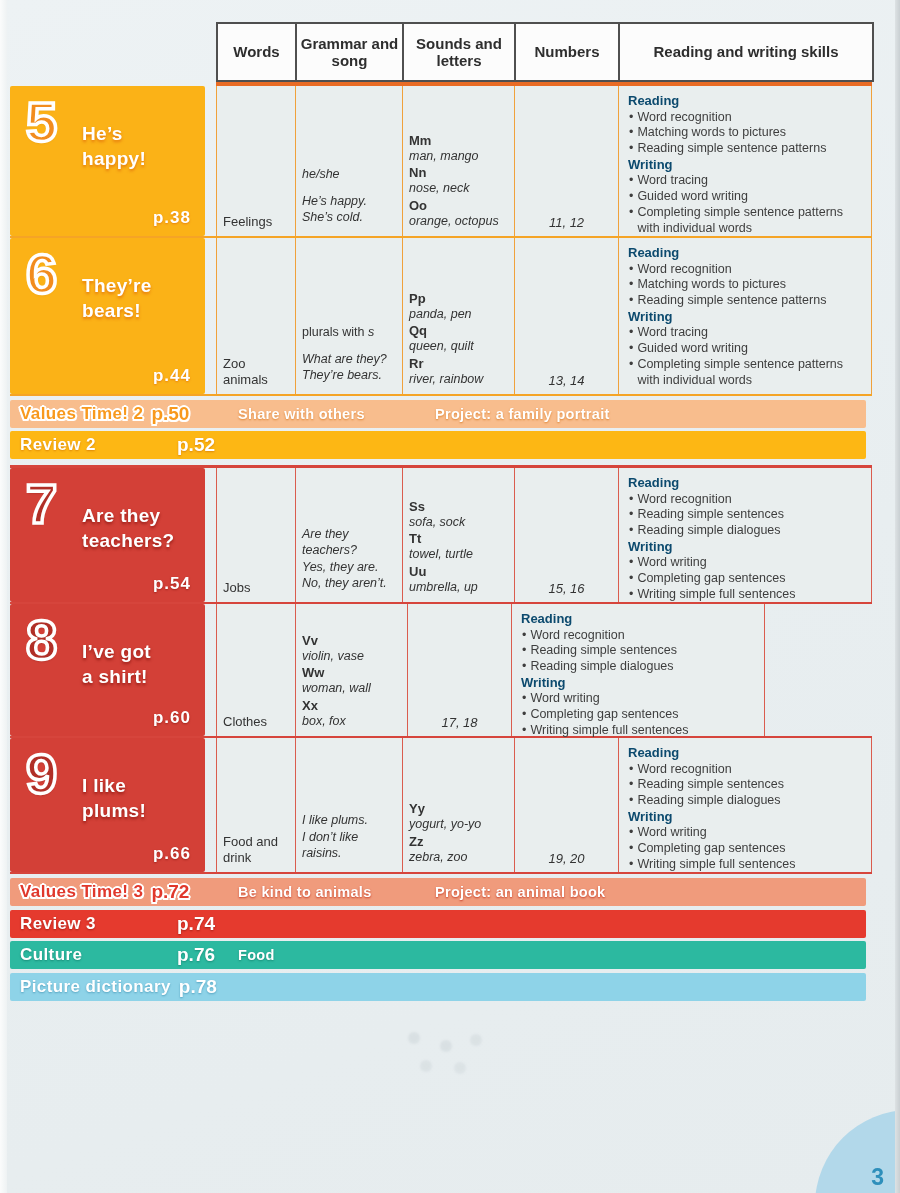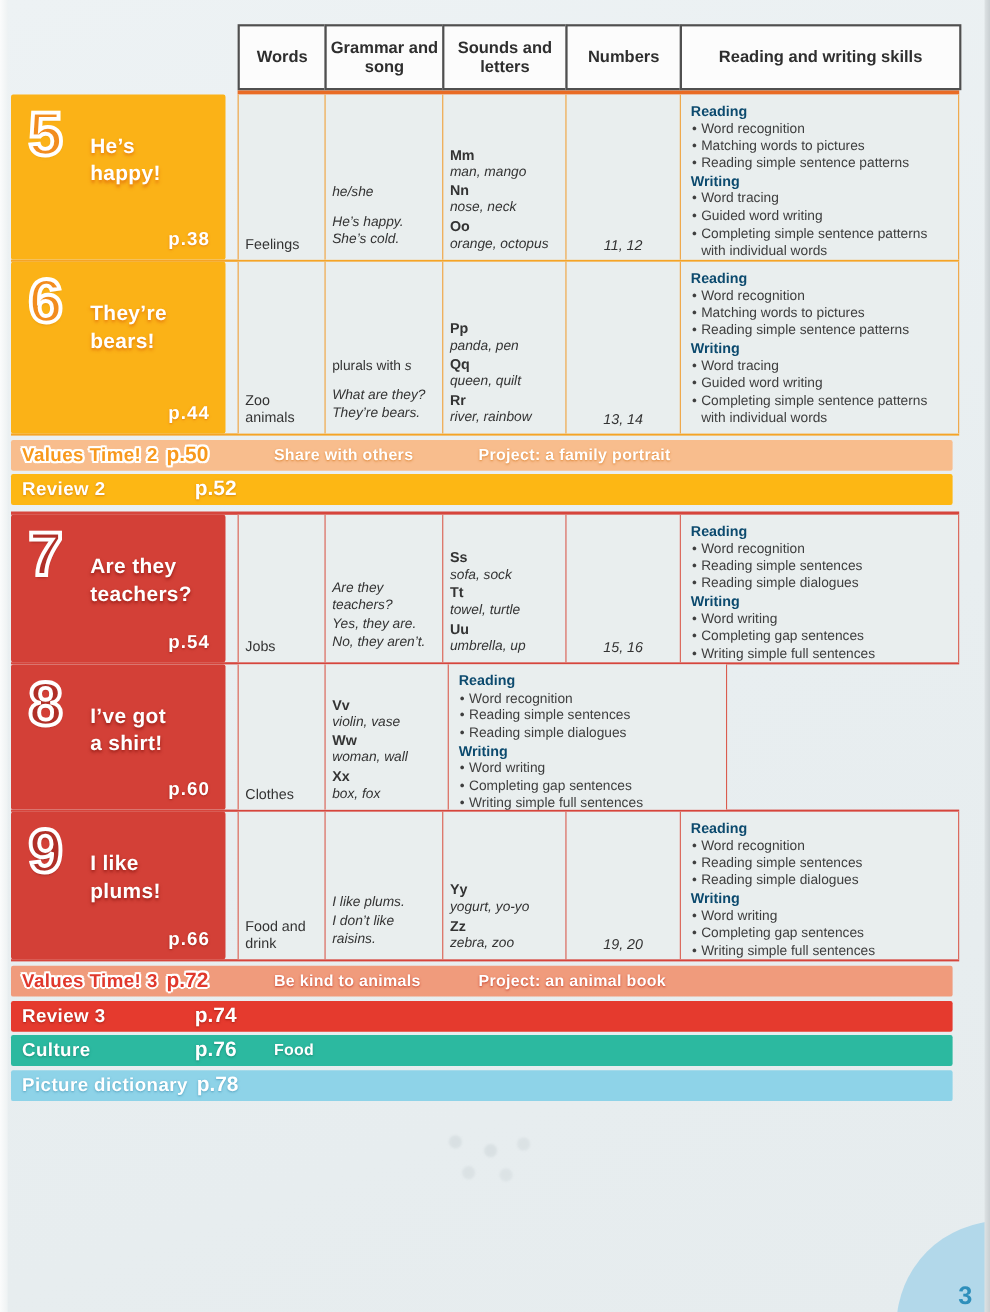--- a/index.html
+++ b/index.html
@@ -62,21 +62,21 @@
   .sk-h{font-weight:bold;color:#0c4a6e;font-size:13px;line-height:1.27;}
   .sk-i{display:flex;font-size:12.5px;color:#3e3e3e;line-height:1.26;}
   .sk-i .dot{flex:0 0 auto;margin:0 4px 0 1px;}
   .sk-i .t{flex:1;}
 
   
   .bar{height:28px;width:856px;position:relative;display:flex;align-items:center;border-radius:2px;}
   .bar-title{font-weight:bold;font-size:17px;letter-spacing:.4px;margin-left:10px;white-space:nowrap;}
   .bar-page{font-weight:bold;font-size:19px;margin-left:8px;white-space:nowrap;}
   .bar-item{position:absolute;font-weight:bold;font-size:14.5px;color:#fff;white-space:nowrap;letter-spacing:.3px;}
-  .bi-0{left:239px;}.bi-1{left:425px;}
+  .bi-0{left:228px;}.bi-1{left:425px;}
 
   .ow{text-shadow:-1.5px -1.5px 0 #fff,1.5px -1.5px 0 #fff,-1.5px 1.5px 0 #fff,1.5px 1.5px 0 #fff,-2px 0 0 #fff,2px 0 0 #fff,0 -2px 0 #fff,0 2px 0 #fff;}
 
   .bar-values-2{background:#f8bd8d;margin-top:4px;}
   .bar-values-2 .bar-title,.bar-values-2 .bar-page{color:#f8991d;}
   .bar-values-2 .bar-item{text-shadow:0 1px 2px rgba(216,120,30,.85);}
   .bar-review-2{background:#fdb714;margin-top:3px;margin-bottom:6px;}
   .bar-review-2 .bar-title,.bar-review-2 .bar-page{color:#fff;text-shadow:0 1px 2px rgba(198,104,0,.6);}
   .bar-values-3{background:#f09b7c;margin-top:4px;}
   .bar-values-3 .bar-title,.bar-values-3 .bar-page{color:#e0382c;}
@@ -278,20 +278,21 @@
           </div>
           <div class="cell c-words">Clothes</div>
           <div class="cell c-sounds">
             <div class="snd-l">Vv</div>
             <div class="snd-e">violin, vase</div>
             <div class="snd-l">Ww</div>
             <div class="snd-e">woman, wall</div>
             <div class="snd-l">Xx</div>
             <div class="snd-e">box, fox</div>
           </div>
+          <div class="cell c-numbers">17, 18</div>
           <div class="cell c-skills">
             <div class="sk-h">Reading</div>
             <div class="sk-i">
               <span class="dot">•</span>
               <span class="t">Word recognition</span>
             </div>
             <div class="sk-i">
               <span class="dot">•</span>
               <span class="t">Reading simple sentences</span>
             </div>

